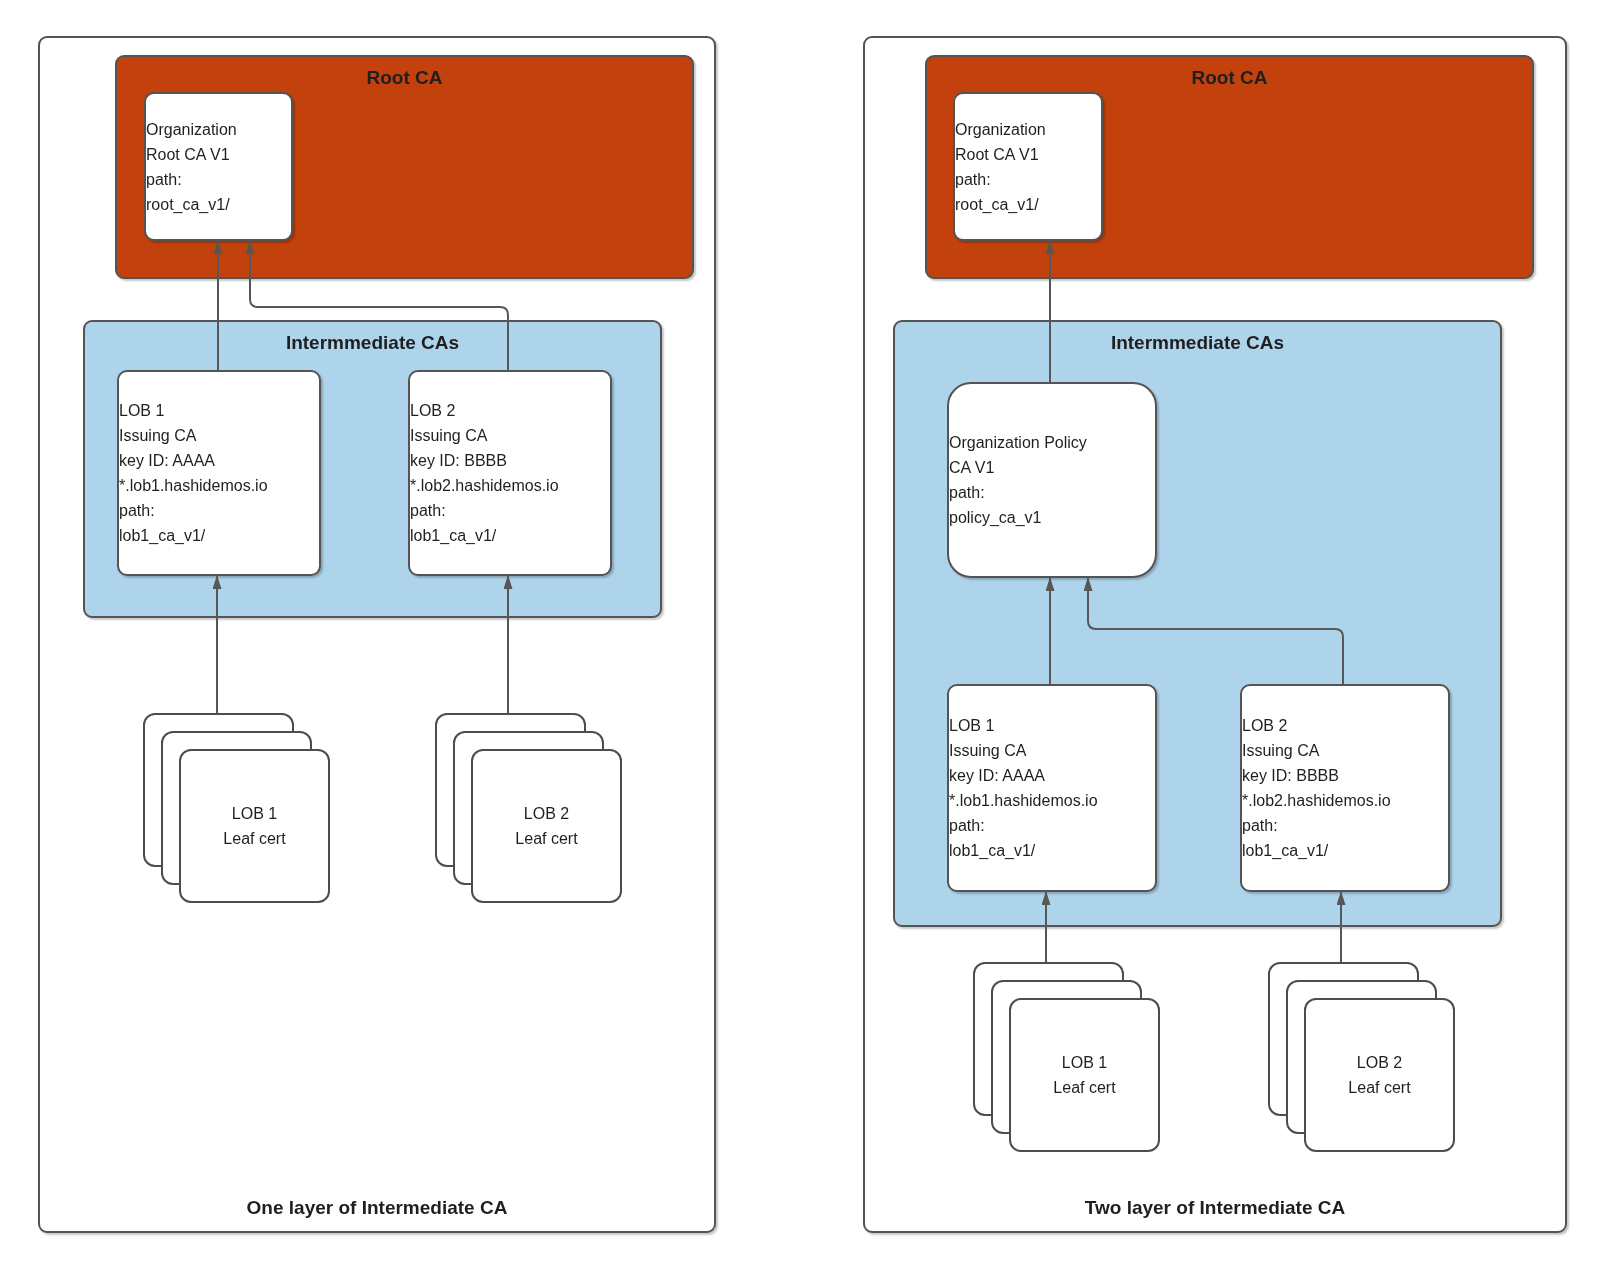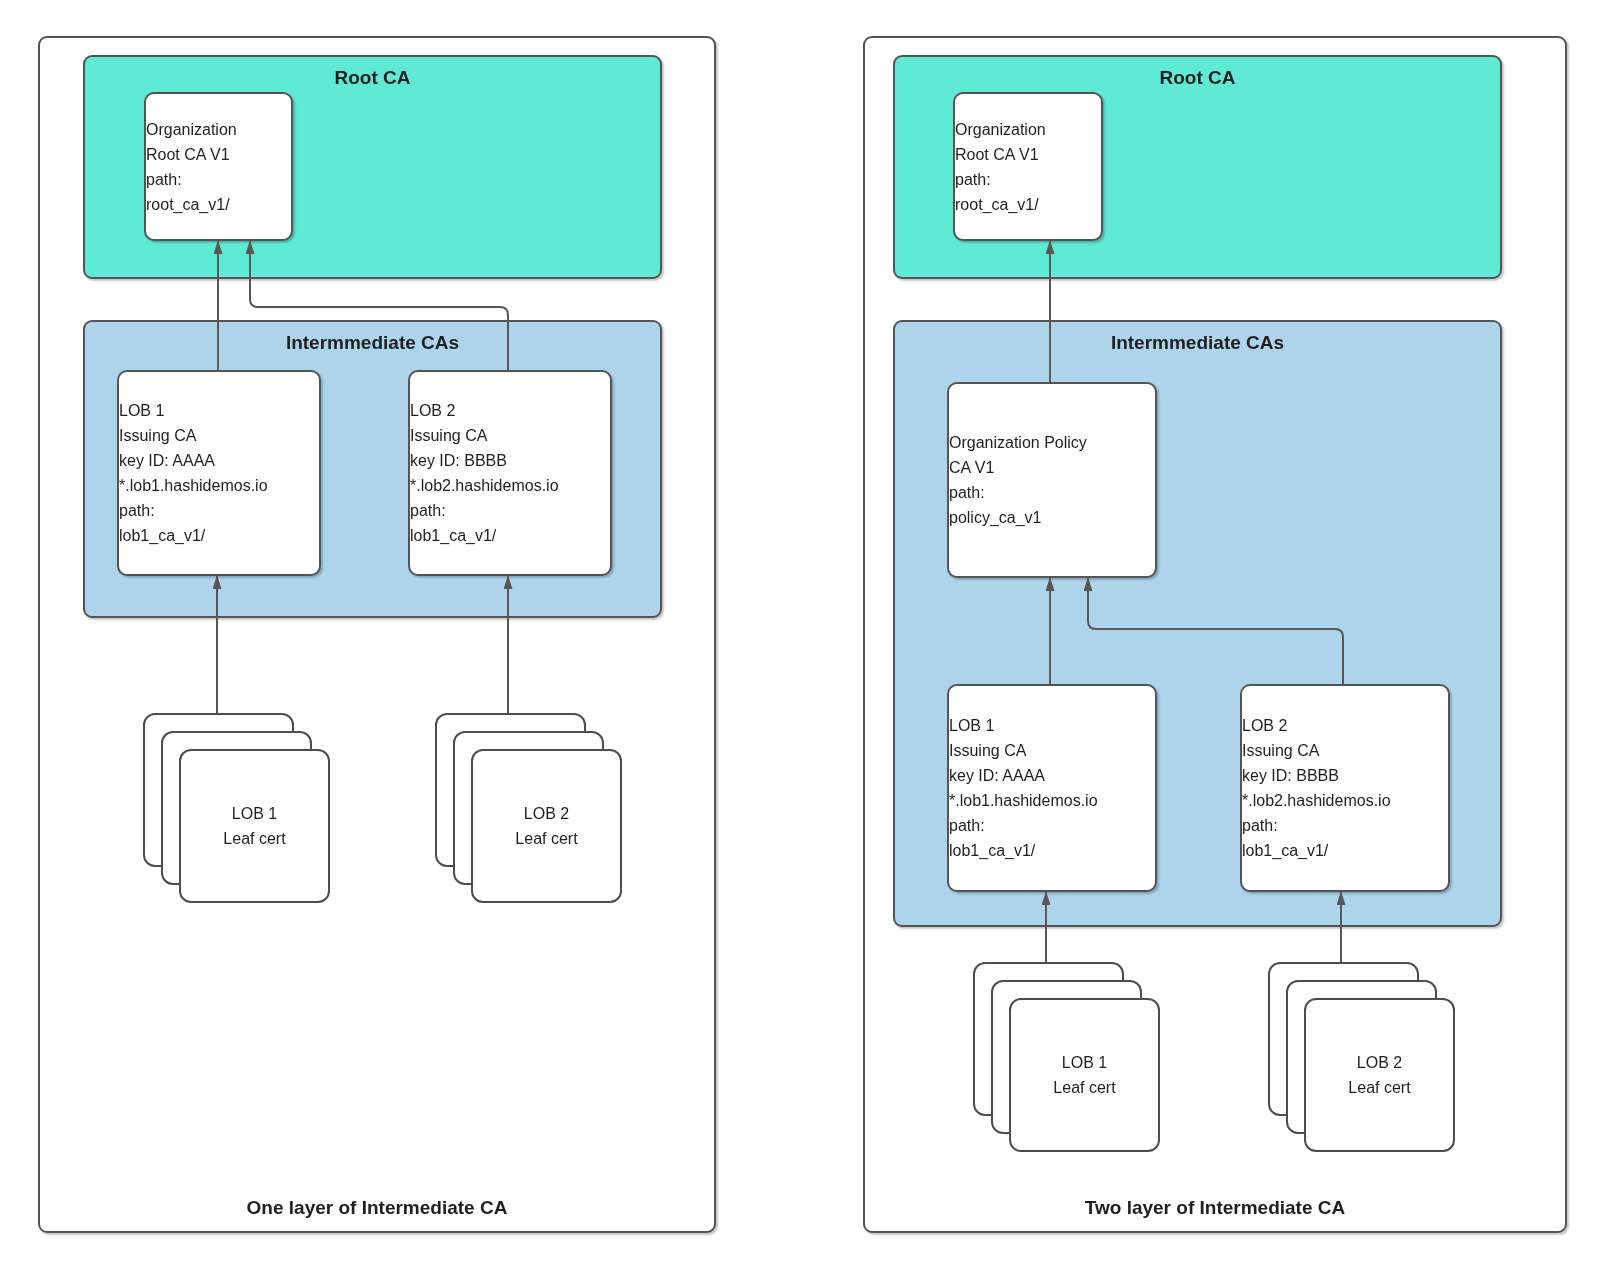--- a/index.html
+++ b/index.html
@@ -8,21 +8,21 @@
     font-family:"Liberation Sans",sans-serif;color:#1f1f1f;overflow:hidden;
   }
   .panel{
     position:absolute;background:#ffffff;border:2px solid #545454;border-radius:9px;
     box-shadow:2px 2px 2px rgba(0,0,0,0.22);
   }
   .group{
     position:absolute;border:2px solid #545454;border-radius:9px;
     box-shadow:2px 2px 2px rgba(0,0,0,0.22);
   }
-  .green{background:#5eead4;}
+  .green{background:#c2410c;margin-left:32px;}
   .blue{background:#aed4ec;}
   .group-title{
     text-align:center;font-weight:bold;font-size:19px;line-height:24px;padding-top:9px;
   }
   .node{
     position:absolute;background:#ffffff;border:2.5px solid #545454;border-radius:10px;
     box-shadow:2px 2px 2px rgba(0,0,0,0.22);
     display:flex;flex-direction:column;align-items:flex-start;justify-content:center;
     text-align:center;font-size:16px;line-height:25px;
   }
@@ -111,21 +111,21 @@
       <div>Organization</div>
       <div>Root CA V1</div>
       <div>path:</div>
       <div>root_ca_v1/</div>
     </div>
 
   <div class="group blue" style="left:893px;top:320px;width:605px;height:603px;">
     <div class="group-title">Intermmediate CAs</div>
   </div>
 
-  <div class="node" style="left:947px;top:382px;width:206px;height:192px;">
+  <div class="node" style="left:947px;top:382px;width:206px;height:192px;border-radius:24px;">
       <div>Organization Policy</div>
       <div>CA V1</div>
       <div>path:</div>
       <div>policy_ca_v1</div>
     </div>
 
   <div class="node" style="left:947px;top:684px;width:206px;height:204px;">
       <div>LOB 1</div>
       <div>Issuing CA</div>
       <div>key ID: AAAA</div>

